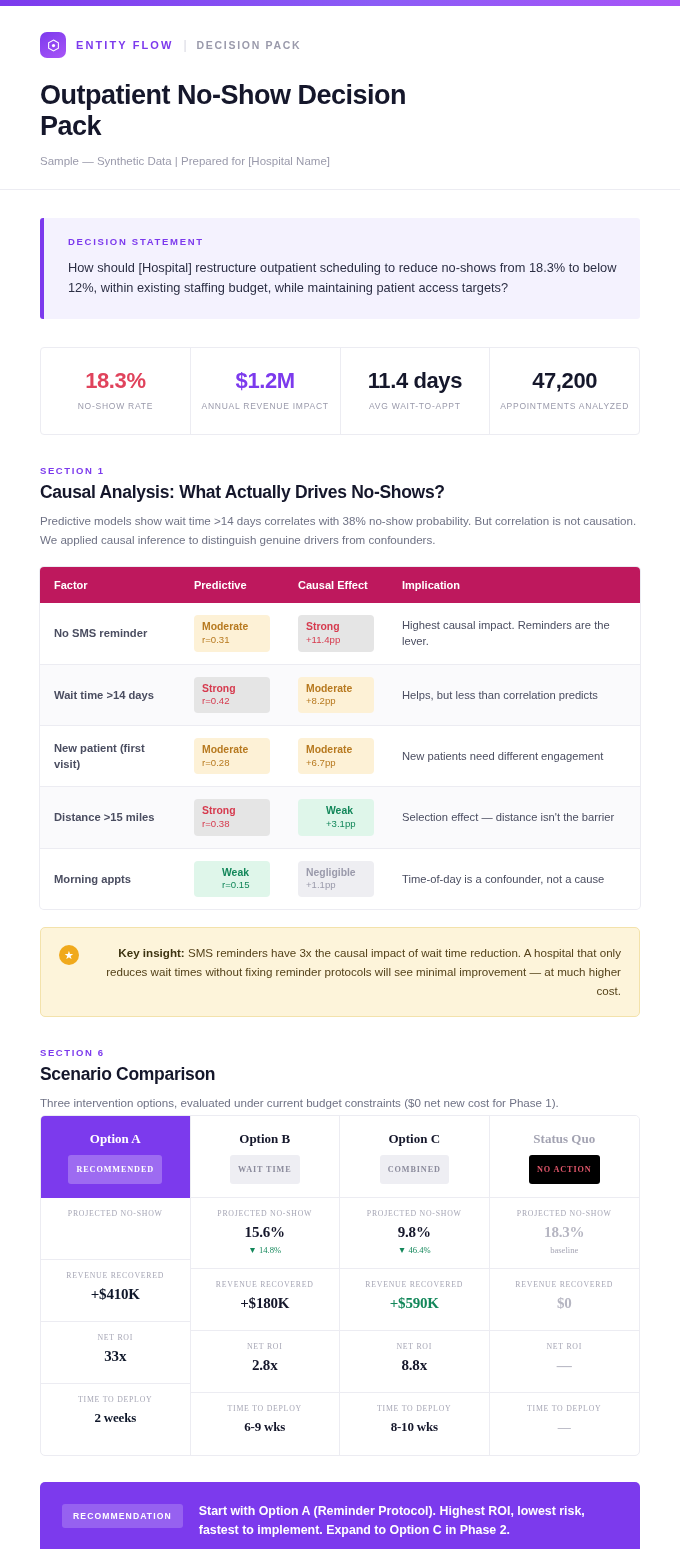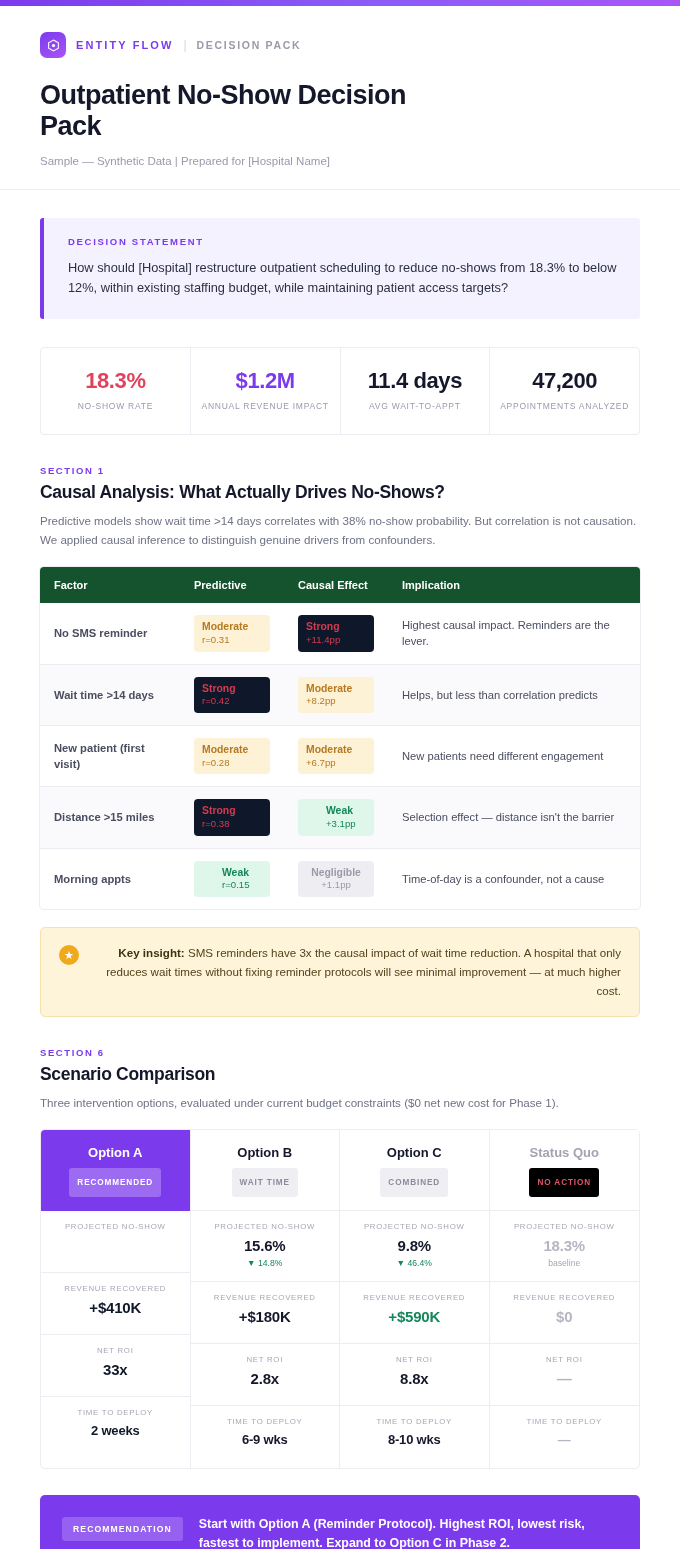--- a/index.html
+++ b/index.html
@@ -143,21 +143,21 @@
   
   .ctable {
     margin-top: 18px;
     width: 100%;
     border-collapse: collapse;
     border-radius: 4px;
     overflow: hidden;
     box-shadow: 0 0 0 1px #ececf2;
   }
   .ctable thead th {
-    background: #14532d;
+    background: #be185d;
     color: #ffffff;
     font-size: 11px;
     font-weight: bold;
     text-align: left;
     padding: 12px 14px;
   }
   .ctable tbody td {
     padding: 12px 14px;
     vertical-align: middle;
     border-bottom: 1px solid #ececf2;
@@ -173,24 +173,24 @@
   .pill {
     display: inline-block;
     border-radius: 4px;
     padding: 5px 8px;
     min-width: 76px;
     font-size: 10px;
     line-height: 1.32;
   }
   .pill b { display: block; font-size: 10.4px; }
   .pill span { display: block; font-size: 9.6px; font-weight: normal; }
-  .pill-strong { background: #0f172a; color: #d63a4e; }
+  .pill-strong { background: #e5e5e5; color: #d63a4e; }
   .pill-moderate { background: #fdf1d6; color: #b7791f; }
   .pill-weak { background: #dff6ea; color: #13875a; padding-left: 28px; }
-  .pill-negligible { background: #eeeef2; color: #9a9aab; text-align: center; }
+  .pill-negligible { background: #eeeef2; color: #9a9aab; }
 
   
   .insight {
     margin-top: 18px;
     background: #fdf4da;
     border: 1px solid #f3e2ab;
     border-radius: 5px;
     padding: 16px 18px;
     display: flex;
     gap: 12px;
@@ -208,26 +208,27 @@
   .insight-text {
     font-size: 11.6px;
     line-height: 1.62;
     color: #54421a;
     text-align: right;
   }
   .insight-text b { color: #3d3310; }
 
   
   .scen {
-    margin-top: 16px;
+    margin-top: 2px;
     display: grid;
     grid-template-columns: repeat(4, 1fr);
     border: 1px solid #ececf2;
     border-radius: 5px;
     overflow: hidden;
+    font-family: Liberation Serif, serif;
   }
   .scen-col { border-right: 1px solid #ececf2; }
   .scen-col:last-child { border-right: none; }
   .scen-head {
     padding: 15px 8px 13px 8px;
     text-align: center;
     border-bottom: 1px solid #ececf2;
     background: #fff;
   }
   .scen-col.rec .scen-head { background: #7c3aed; border-bottom-color: #7c3aed; }

